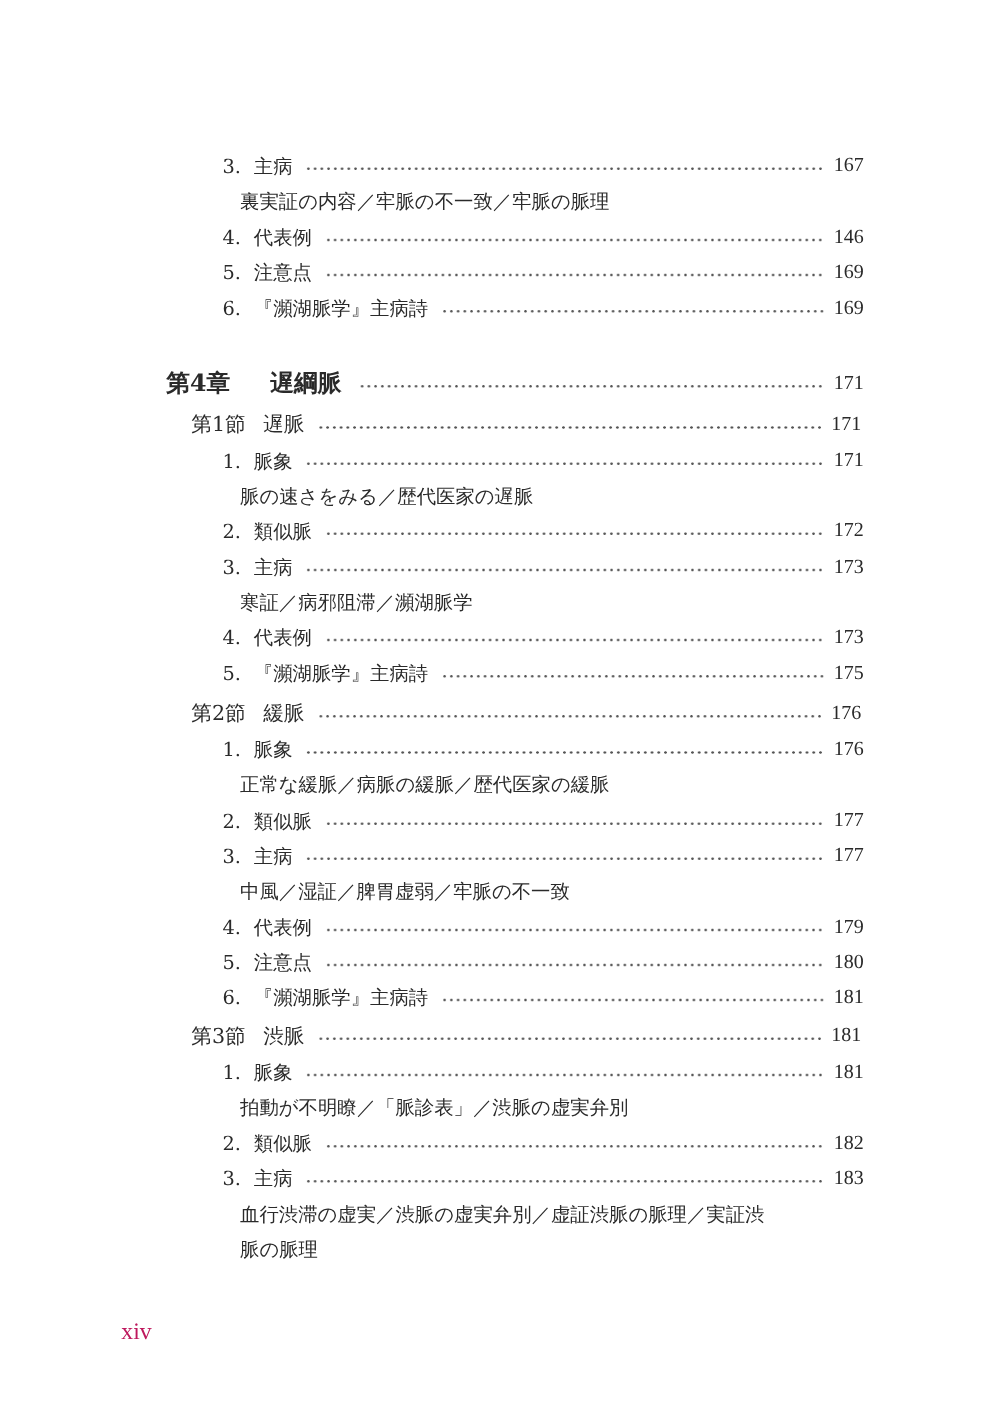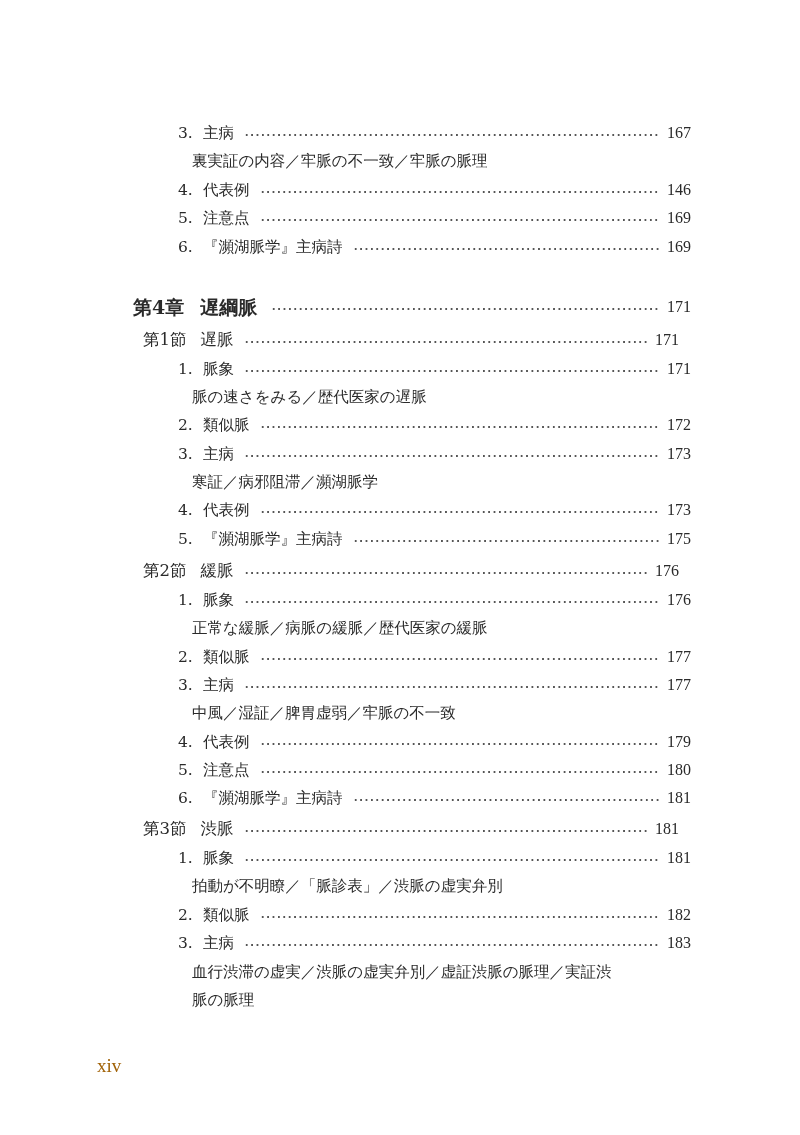--- a/index.html
+++ b/index.html
@@ -17,29 +17,29 @@
     .row .label { display: inline-block; }
     .row .leader {
       flex: 1; margin: 0 6px 0 10px; height: 2px; align-self: center;
       background-image: radial-gradient(circle, #555 0.9px, transparent 1.1px);
       background-size: 5.4px 2px; background-repeat: repeat-x;
       position: relative; top: 2px;
     }
     .row .page { display: inline-block; text-align: right; min-width: 26px; font-family: "Liberation Serif", serif; font-size: 16px; }
     .item { left: 178px; width: 513px; }
     .sub  { left: 192px; font-size: 15.5px; }
-    .section { left: 143px; width: 536px; font-size: 16.5px; align-items: center; }
+    .section { left: 153px; width: 536px; font-size: 16.5px; align-items: center; }
     .section .num { width: auto; margin-right: 14px; }
     .chapter { left: 133px; width: 558px; font-size: 19px; font-weight: bold; }
-    .chapter .num { width: auto; margin-right: 16px; }
+    .chapter .num { width: auto; margin-right: 32px; }
     .chapter .leader { margin-left: 14px; }
     .chapter .page { font-weight: normal; }
     .folio {
       position: absolute; left: 97px; top: 1055px; font-size: 19px;
-      font-family: "Liberation Serif", serif; color: #a16207;
+      font-family: "Liberation Serif", serif; color: #be185d;
     }
   </style>
 </head>
 <body>
 
 <div class="toc">
 
   <div class="row item" style="top:119px">
     <span class="num">3.</span>
     <span class="label">主病</span>

